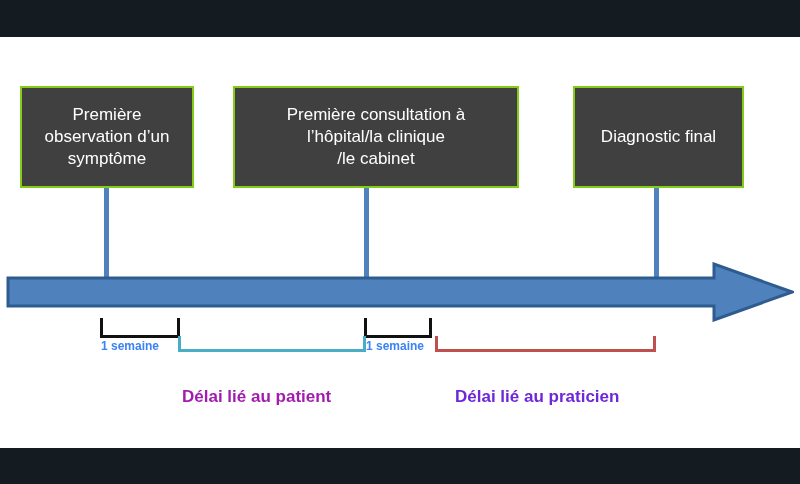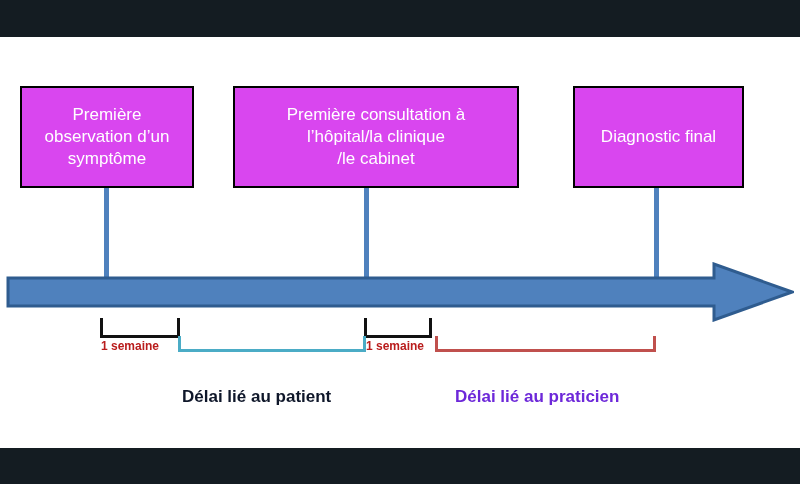--- a/index.html
+++ b/index.html
@@ -21,22 +21,22 @@
     width: 800px;
     background: #141c22;
   }
   .letterbox.top  { top: 0;    height: 37px; }
   .letterbox.bot  { top: 448px; height: 36px; }
 
   
   .event-box {
     position: absolute;
     box-sizing: border-box;
-    background: #d946ef;
-    border: 2px solid #000000;
+    background: #404040;
+    border: 2px solid #84cc16;
     color: #ffffff;
     display: flex;
     align-items: center;
     justify-content: center;
     text-align: center;
     line-height: 1.28;
     font-size: 17px;
     padding: 4px 8px;
   }
   .event-box .label { display: block; white-space: pre-line; }
@@ -72,21 +72,21 @@
     border-top: none;
     height: 20px;
   }
   #week-bracket-1 { left: 100px; top: 318px; width: 80px; }
   #week-bracket-2 { left: 364px; top: 318px; width: 68px; }
 
   .week-label {
     position: absolute;
     font-size: 12px;
     font-weight: bold;
-    color: #b91c1c;
+    color: #3b82f6;
     white-space: nowrap;
   }
   #week-label-1 { left: 101px; top: 339px; }
   #week-label-2 { left: 366px; top: 339px; }
 
   
   .delay-bracket {
     position: absolute;
     box-sizing: border-box;
     border-width: 3px;
@@ -96,21 +96,21 @@
   }
   #delay-bracket-patient   { left: 178px; top: 336px; width: 188px; border-color: #4bacc6; }
   #delay-bracket-praticien { left: 435px; top: 336px; width: 221px; border-color: #c0504d; }
 
   .delay-legend {
     position: absolute;
     font-size: 17px;
     font-weight: bold;
     white-space: nowrap;
   }
-  #legend-patient   { left: 182px; top: 387px; color: #0f172a; }
+  #legend-patient   { left: 182px; top: 387px; color: #a21caf; }
   #legend-praticien { left: 455px; top: 387px; color: #6d28d9; }
 </style>
 </head>
 <body>
 
 <div id="stage">
 
   <div class="letterbox top"></div>
   <div class="letterbox bot"></div>
 

